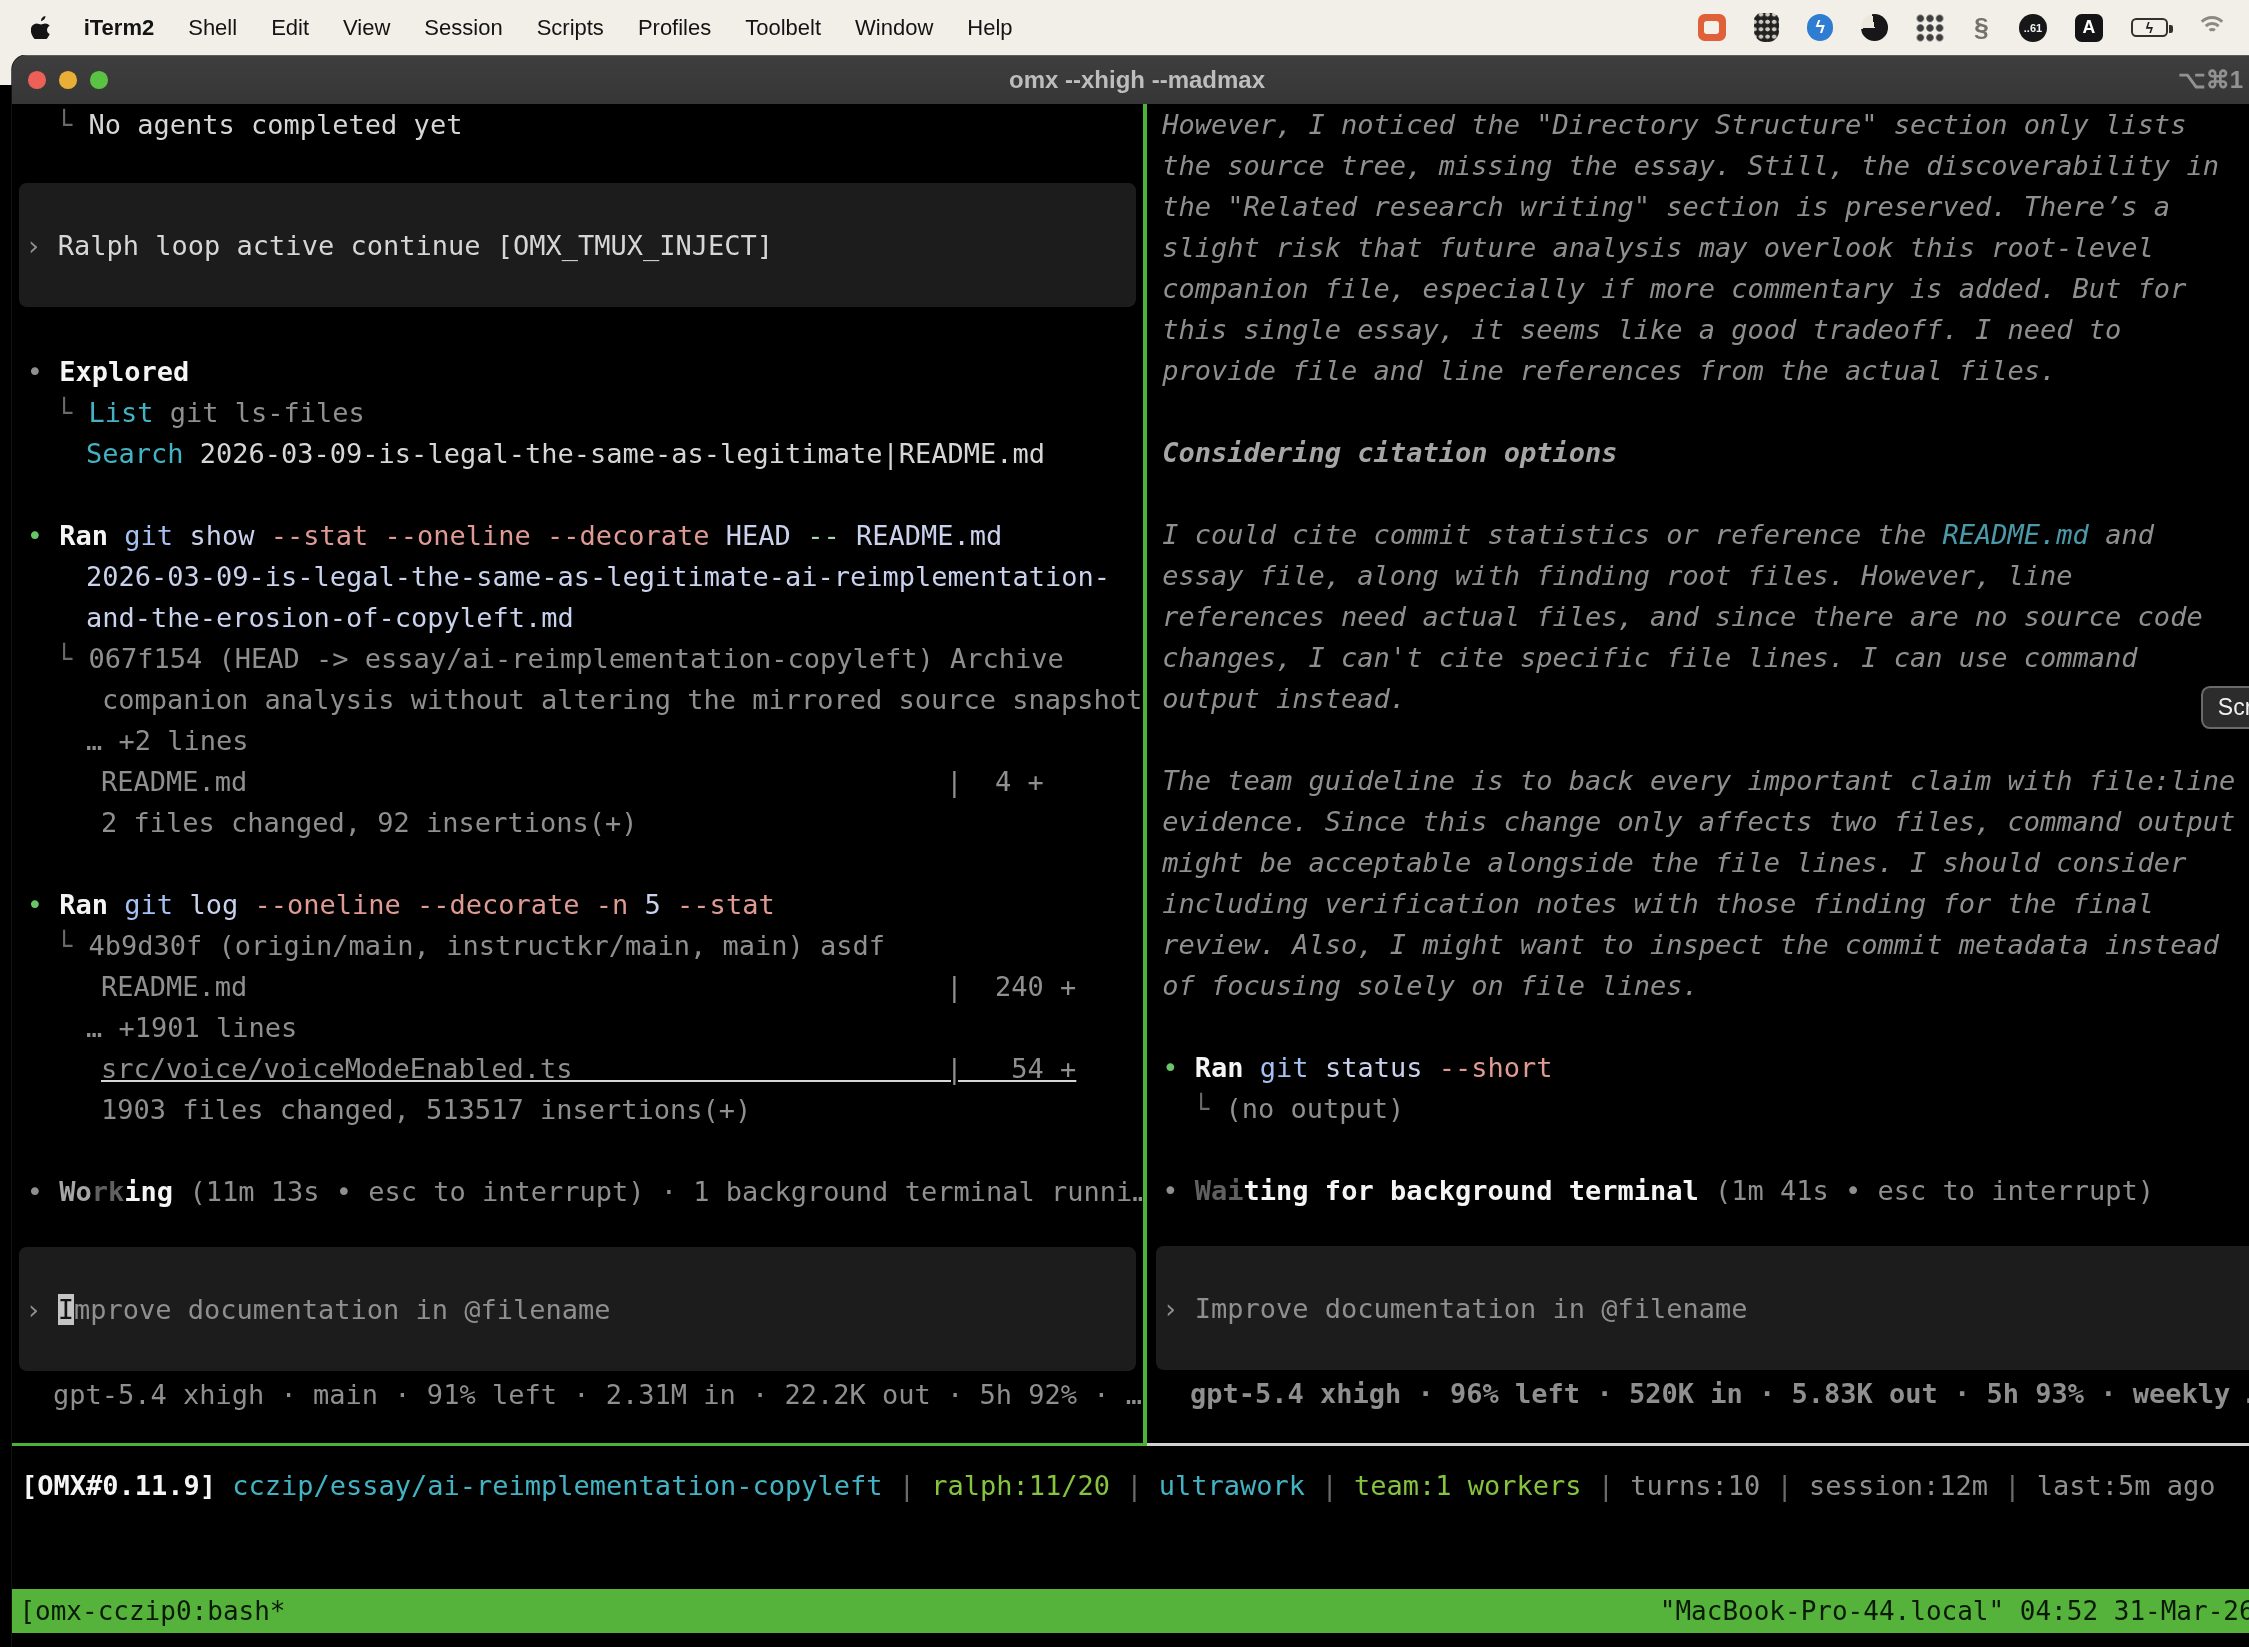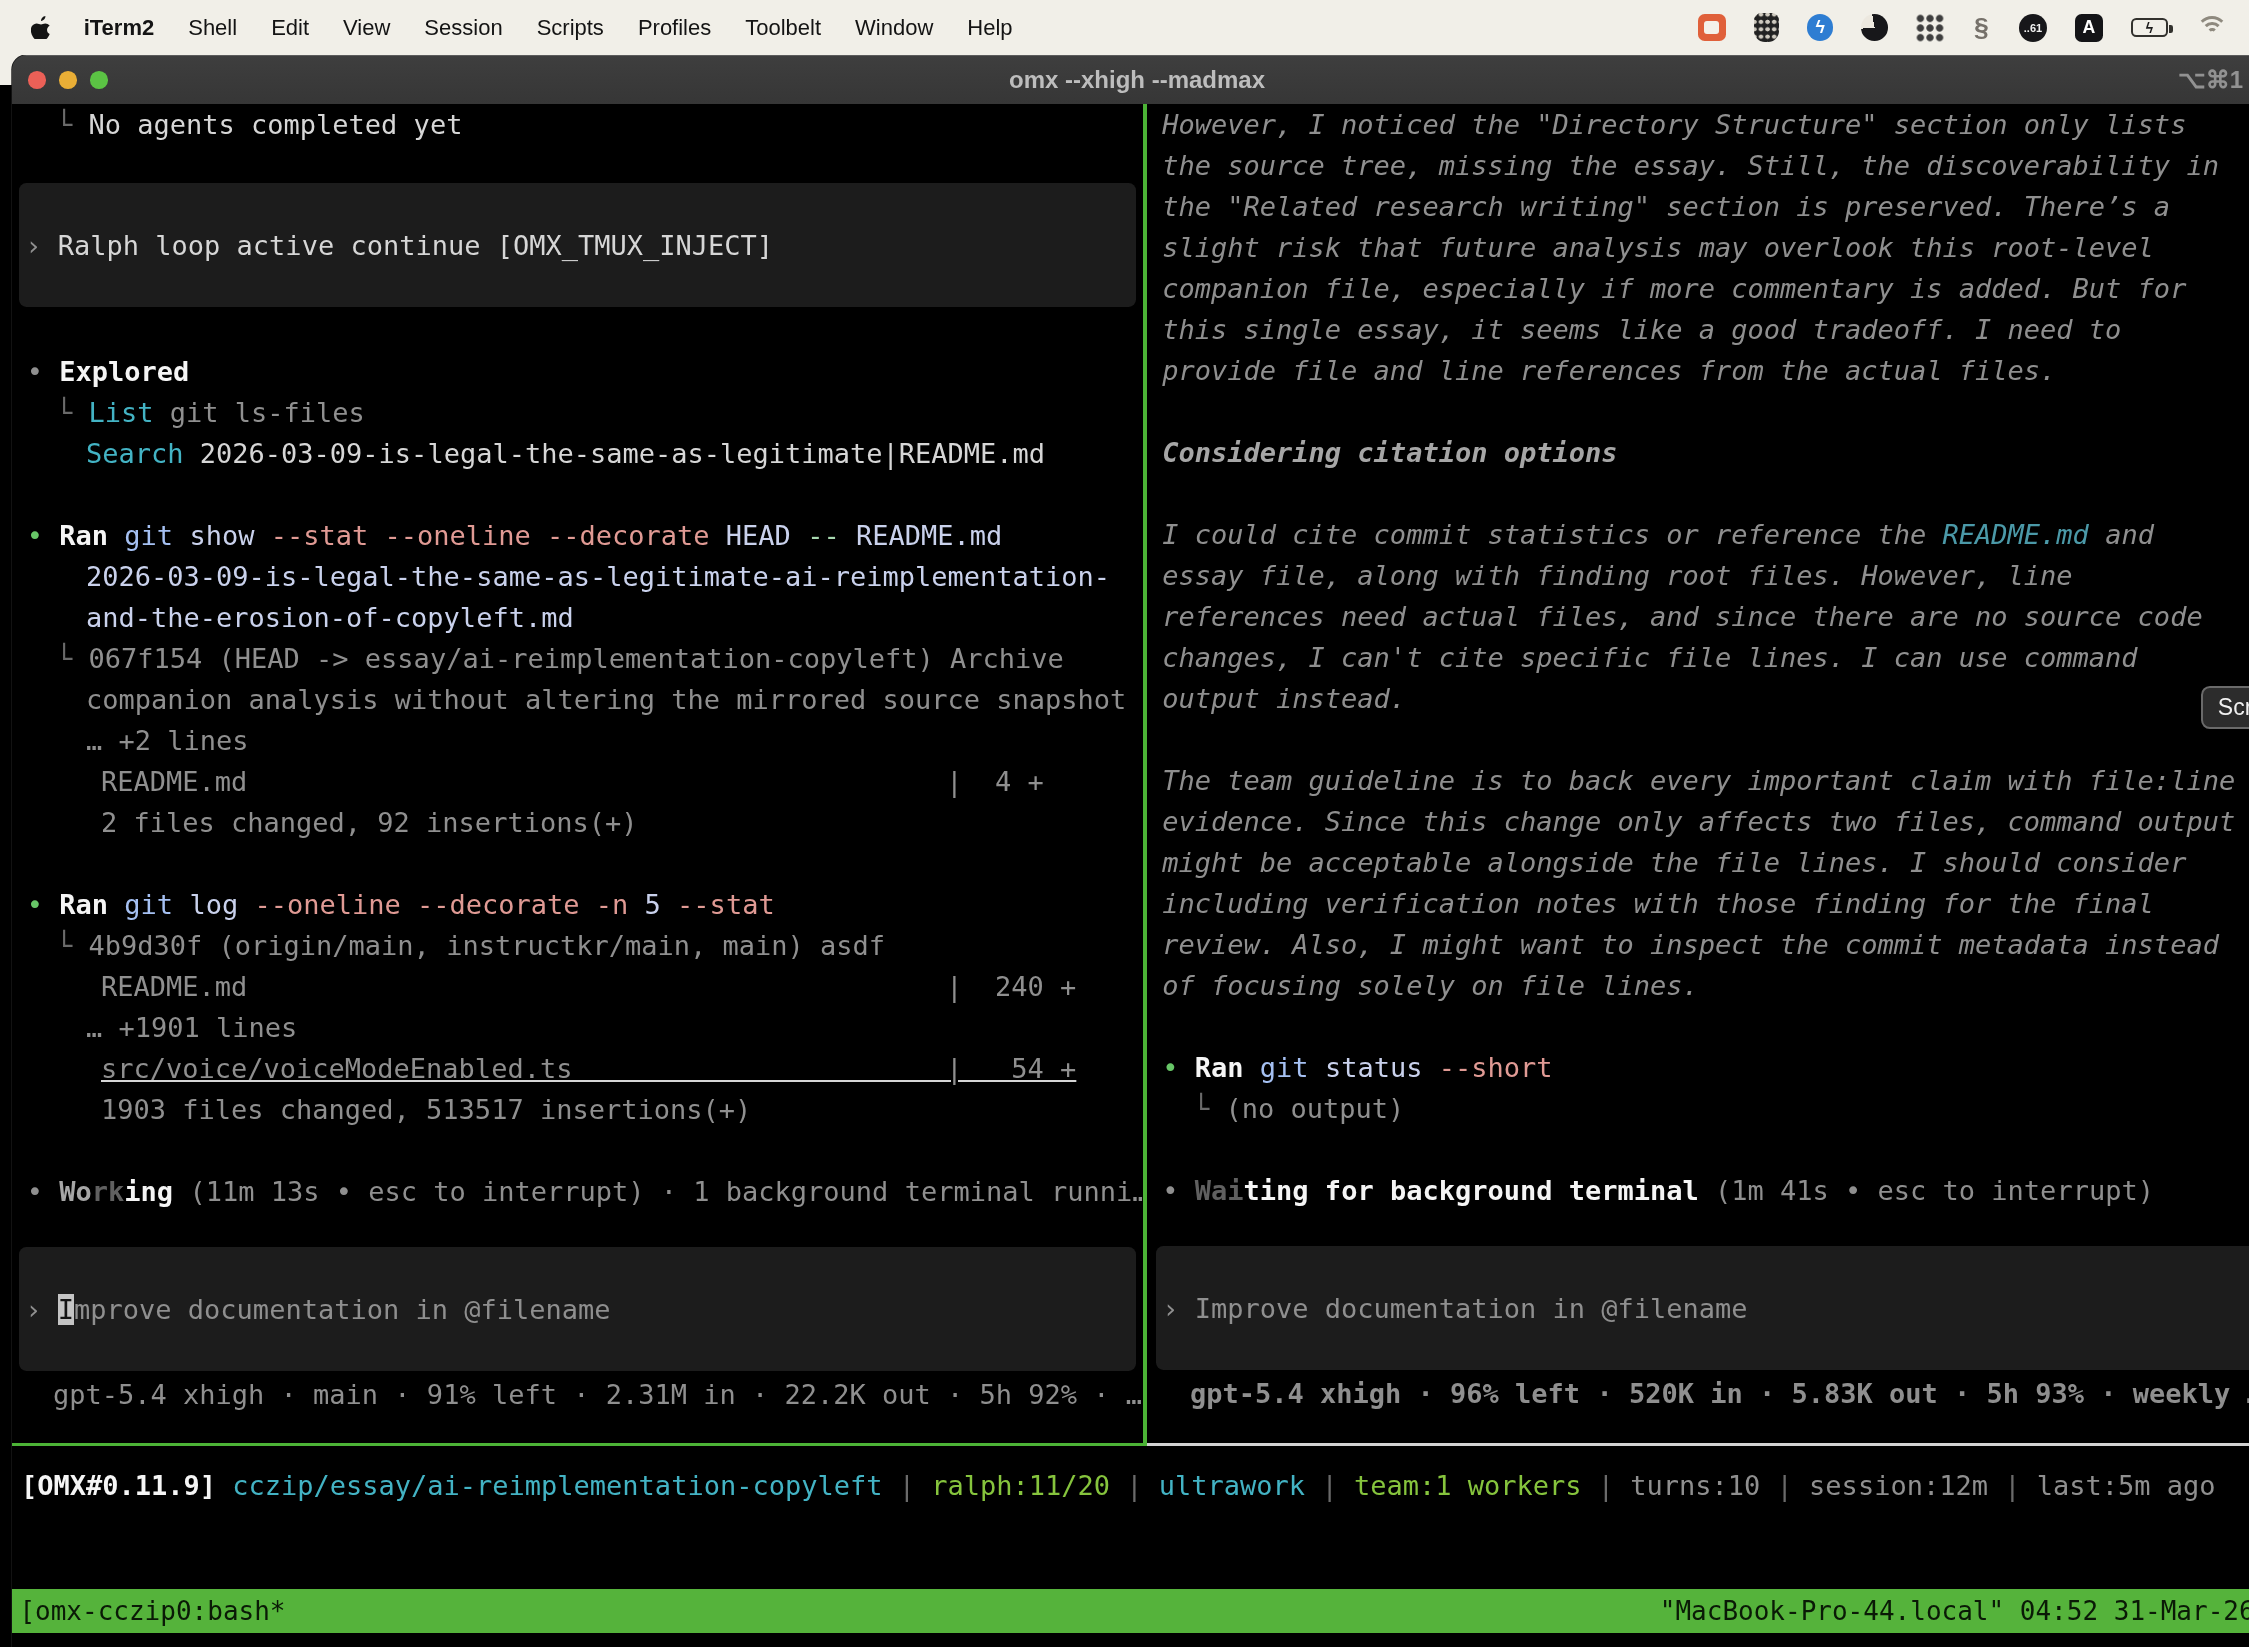--- a/index.html
+++ b/index.html
@@ -155,21 +155,21 @@
           </div>
           <div class="t-gap" style="height: 44px;"></div>
           <div class="t-line" style="height: 41px; padding-left: 14.8px;"><span class="s-dim">• </span><span class="s-wht">Explored</span></div>
           <div class="t-line" style="height: 41px; padding-left: 44px;"><span class="s-dim2">└ </span><span class="s-cyan">List</span><span class="s-dim"> git ls-files</span></div>
           <div class="t-line" style="height: 41px; padding-left: 74px;"><span class="s-cyan">Search</span><span class="s-fg"> 2026-03-09-is-legal-the-same-as-legitimate|README.md</span></div>
           <div class="t-gap" style="height: 41px;"></div>
           <div class="t-line" style="height: 41px; padding-left: 14.8px;"><span class="s-grn">• </span><span class="s-wht">Ran</span><span class="s-fg"> </span><span class="s-blue">git</span><span class="s-lav"> show </span><span class="s-red">--stat --oneline --decorate</span><span class="s-lav"> HEAD </span><span class="s-grn2">--</span><span class="s-lav"> README.md</span></div>
           <div class="t-line" style="height: 41px; padding-left: 74px;"><span class="s-lav">2026-03-09-is-legal-the-same-as-legitimate-ai-reimplementation-</span></div>
           <div class="t-line" style="height: 41px; padding-left: 74px;"><span class="s-lav">and-the-erosion-of-copyleft.md</span></div>
           <div class="t-line" style="height: 41px; padding-left: 44px;"><span class="s-dim2">└ </span><span class="s-dim">067f154 (HEAD -&gt; essay/ai-reimplementation-copyleft) Archive</span></div>
-          <div class="t-line" style="height: 41px; padding-left: 74px;"><span class="s-dim">companion analysis without altering the mirrored source snapshot</span></div>
+          <div class="t-line" style="height: 41px; padding-left: 74px; margin-left: 16px;"><span class="s-dim">companion analysis without altering the mirrored source snapshot</span></div>
           <div class="t-line" style="height: 41px; padding-left: 74px;"><span class="s-dim">… +2 lines</span></div>
           <div class="t-line" style="height: 41px; padding-left: 89px;"><span class="s-dim">README.md                                           |  4 +</span></div>
           <div class="t-line" style="height: 41px; padding-left: 89px;"><span class="s-dim">2 files changed, 92 insertions(+)</span></div>
           <div class="t-gap" style="height: 41px;"></div>
           <div class="t-line" style="height: 41px; padding-left: 14.8px;"><span class="s-grn">• </span><span class="s-wht">Ran</span><span class="s-fg"> </span><span class="s-blue">git</span><span class="s-lav"> log </span><span class="s-red">--oneline --decorate</span><span class="s-fg"> </span><span class="s-red">-n</span><span class="s-fg"> </span><span class="s-lav">5</span><span class="s-fg"> </span><span class="s-red">--stat</span></div>
           <div class="t-line" style="height: 41px; padding-left: 44px;"><span class="s-dim2">└ </span><span class="s-dim">4b9d30f (origin/main, instructkr/main, main) asdf</span></div>
           <div class="t-line" style="height: 41px; padding-left: 89px;"><span class="s-dim">README.md                                           |  240 +</span></div>
           <div class="t-line" style="height: 41px; padding-left: 74px;"><span class="s-dim">… +1901 lines</span></div>
           <div class="t-line" style="height: 41px; padding-left: 89px; text-decoration: underline;"><span class="s-dim">src/voice/voiceModeEnabled.ts                       |   54 +</span></div>
           <div class="t-line" style="height: 41px; padding-left: 89px;"><span class="s-dim">1903 files changed, 513517 insertions(+)</span></div>

